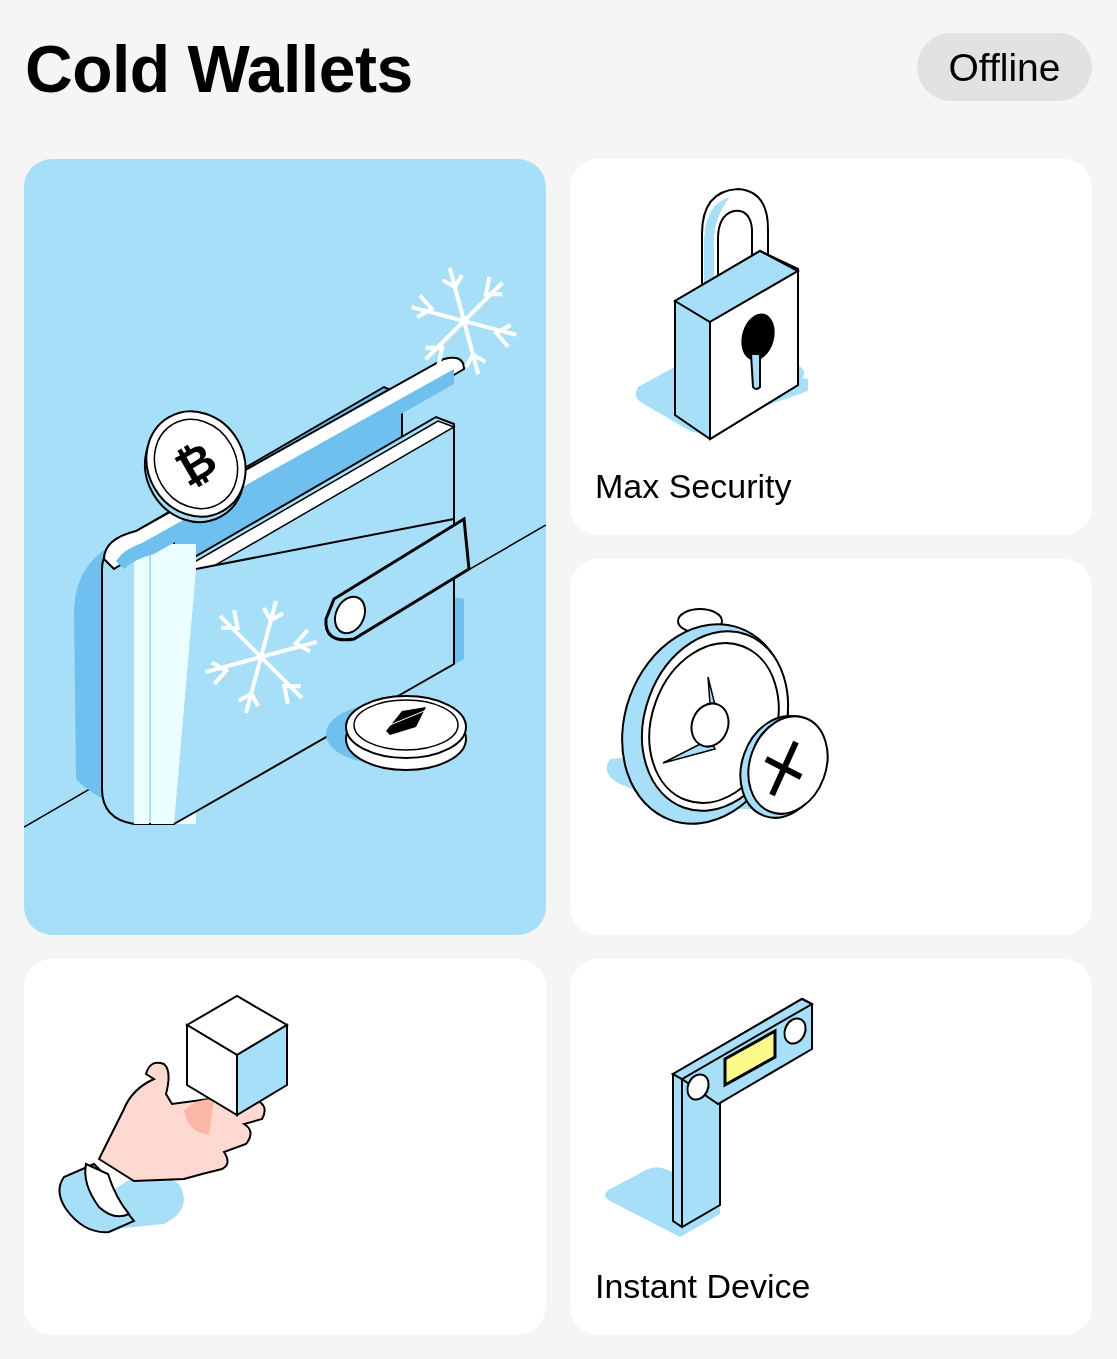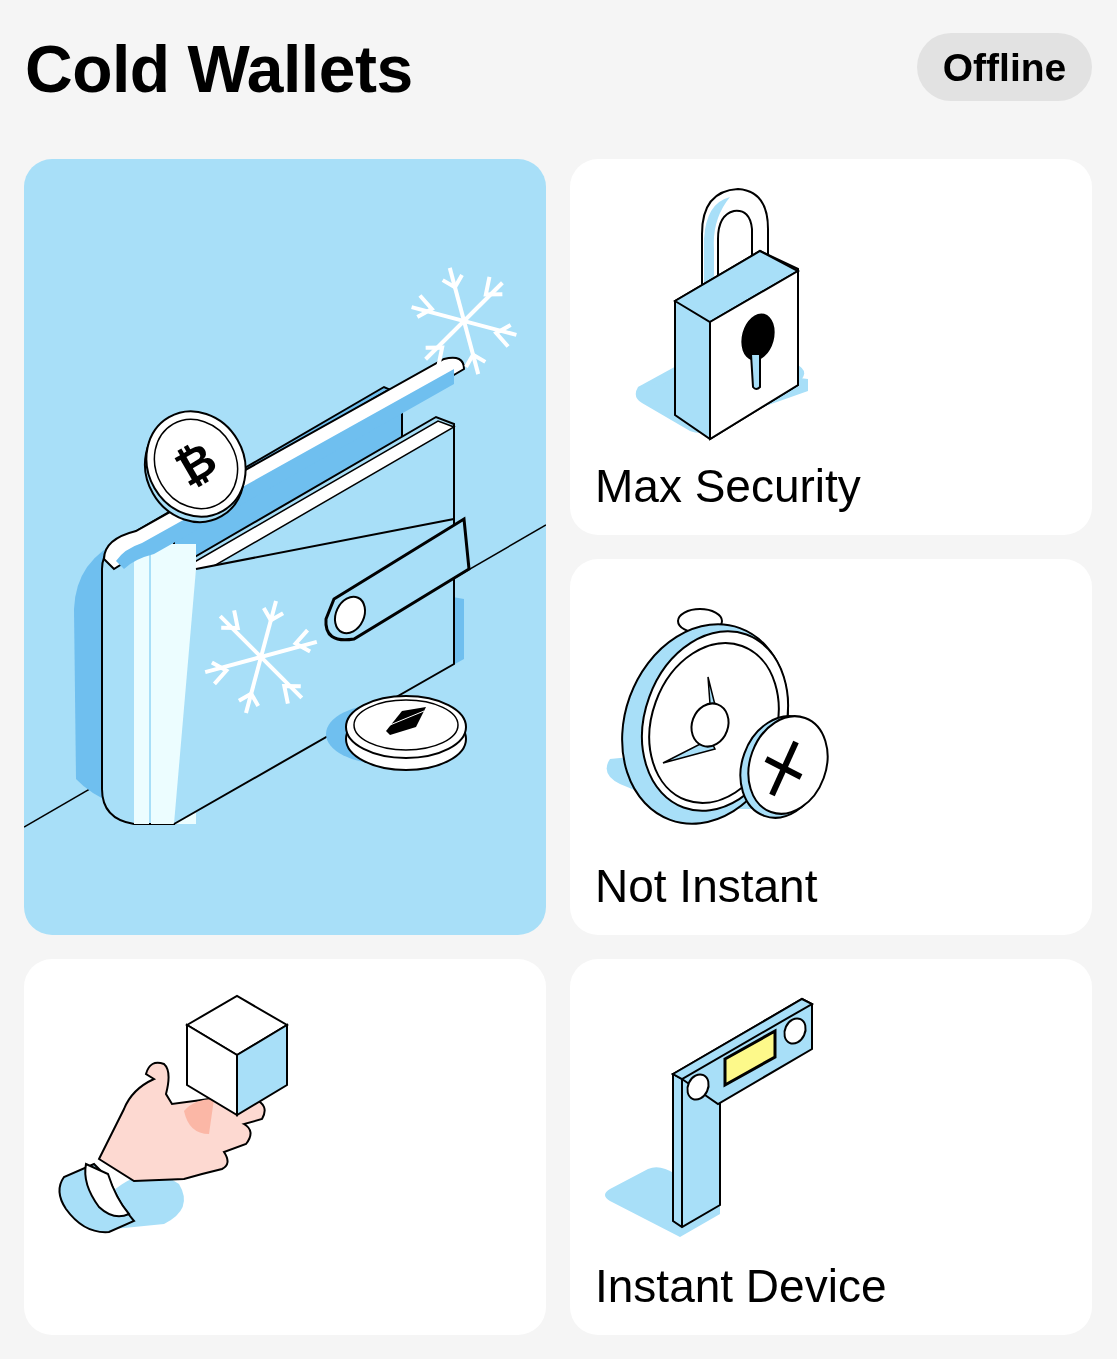--- a/index.html
+++ b/index.html
@@ -8,28 +8,28 @@
     font-family:"Liberation Sans", "DejaVu Sans", sans-serif; color:#000;
   }
   .title {
     position:absolute; left:25px; top:26px; margin:0;
     font-size:66px; font-weight:bold; letter-spacing:-0.5px; line-height:86px;
   }
   .badge {
     position:absolute; left:917px; top:33px; width:175px; height:68px;
     border-radius:34px; background:#e2e2e2;
     display:flex; align-items:center; justify-content:center;
-    font-size:39px; line-height:1;font-weight:bold;
+    font-size:39px; line-height:1;
   }
   .card {
     position:absolute; background:#ffffff; border-radius:28px; overflow:hidden;
   }
   .card.hero { background:#a8dff8; }
   .card-label {
-    position:absolute; left:25px; bottom:26px; font-size:46px; line-height:46px; white-space:nowrap;
+    position:absolute; left:25px; bottom:26px; font-size:34px; line-height:46px; white-space:nowrap;
   }
   .illus { position:absolute; left:0; top:0; }
   .c-hero { left:24px; top:159px; width:522px; height:776px; }
   .c-sec  { left:570px; top:159px; width:522px; height:376px; }
   .c-inst { left:570px; top:559px; width:522px; height:376px; }
   .c-large{ left:24px; top:959px; width:522px; height:376px; }
   .c-hw   { left:570px; top:959px; width:522px; height:376px; }
 </style>
 </head>
 <body>
@@ -126,21 +126,20 @@
 
     <path d="M138 118 L142 172 L150 166 Z" fill="#a8dff8" stroke="#000" stroke-width="1.5"></path>
     <path d="M93 204 L140 180 L145 190 Z" fill="#a8dff8" stroke="#000" stroke-width="1.5"></path>
     <ellipse cx="140" cy="166" rx="18" ry="22" transform="rotate(20 140 166)" fill="#fff" stroke="#000" stroke-width="2"></ellipse>
 
     <ellipse cx="212" cy="208" rx="40" ry="52" transform="rotate(20 212 208)" fill="#a8dff8" stroke="#000" stroke-width="2"></ellipse>
     <ellipse cx="218" cy="206" rx="38" ry="50" transform="rotate(20 218 206)" fill="#fff" stroke="#000" stroke-width="2"></ellipse>
     <line x1="202" y1="236" x2="226" y2="183" stroke="#000" stroke-width="6"></line>
     <line x1="196" y1="200" x2="231" y2="218" stroke="#000" stroke-width="6"></line>
   </svg>
-  <div class="card-label">Not Instant</div>
 </div>
 
 <div class="card c-large">
   <svg class="illus" width="522" height="376" viewBox="0 0 522 376">
     <path d="M80 240 Q120 200 155 225 Q170 250 140 265 L90 270 Z" fill="#a8dff8"></path>
 
     <path d="M75 200 L100 150 Q108 130 130 120 L122 115 Q126 100 140 105 Q148 112 142 135 L148 145 L185 140 L230 140 Q246 146 238 160 L220 165 Q232 172 222 185 L200 193 Q208 205 198 210 L178 215 L160 220 L110 222 Z" fill="#fdd9d1" stroke="#000" stroke-width="2"></path>
     <path d="M160 152 Q170 140 190 140 L185 175 Q165 175 160 152 Z" fill="#fbb7a6"></path>
 
     <path d="M40 218 Q30 232 42 250 Q60 275 85 273 L110 262 Q95 245 85 220 L70 205 Z" fill="#a8dff8" stroke="#000" stroke-width="2"></path>

